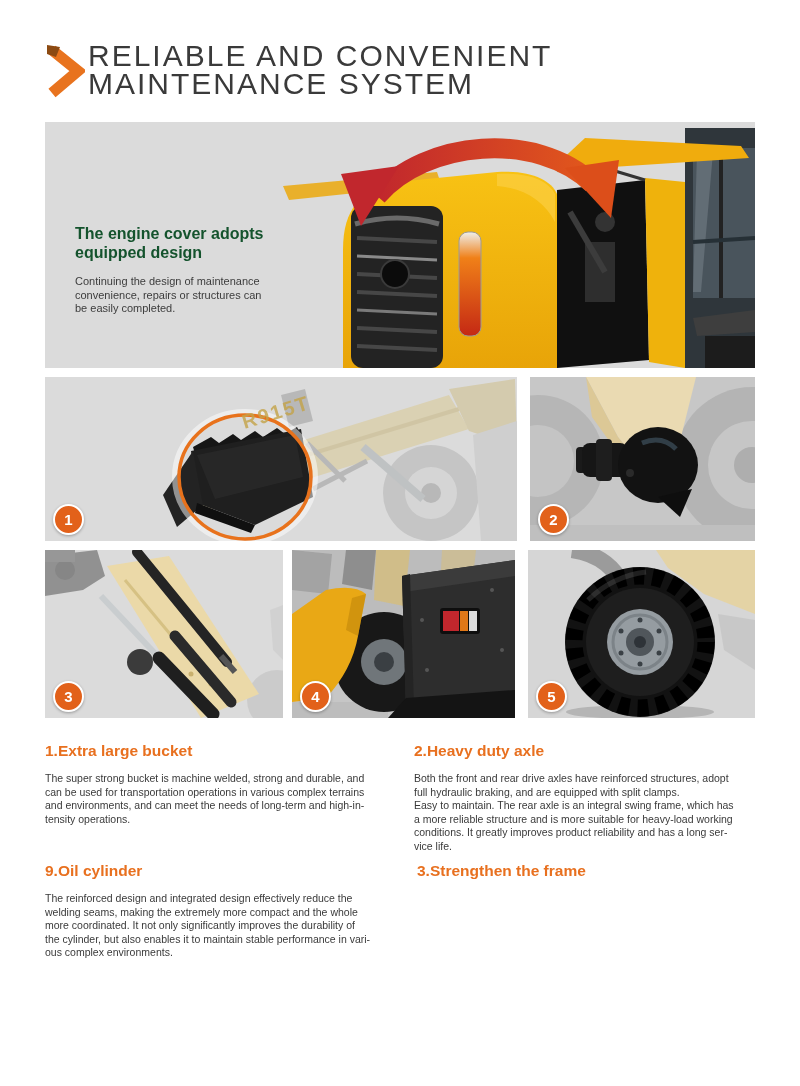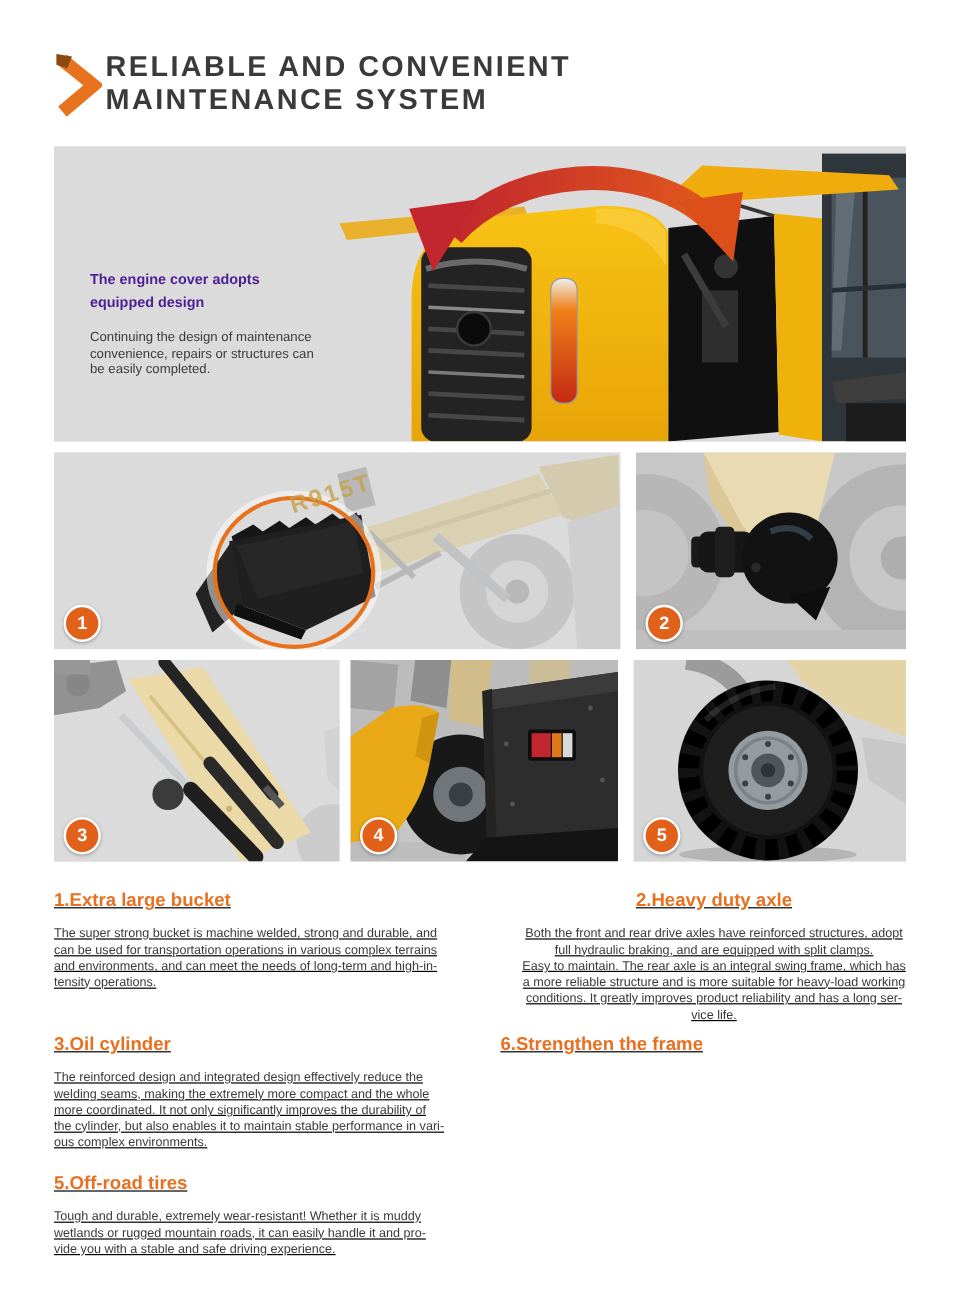--- a/index.html
+++ b/index.html
@@ -2,50 +2,50 @@
 <html><head>
 <meta charset="utf-8">
 <style>
   html,body{margin:0;padding:0;background:#ffffff;}
   .page{position:relative;width:800px;height:1086px;background:#fff;
         font-family:"Liberation Sans","DejaVu Sans",sans-serif;overflow:hidden;}
 
   
   .hdr{position:absolute;left:45px;top:42px;width:710px;height:70px;}
   .chev{position:absolute;left:0;top:2px;width:40px;height:56px;}
-  .title{position:absolute;left:43px;top:0;margin:0;font-size:24px;line-height:28px;
-         font-weight:bold;color:#3a3a3a;letter-spacing:2px;}
+  .title{position:absolute;left:43px;top:0;margin:0;font-size:30px;line-height:28px;
+         font-weight:normal;color:#3a3a3a;letter-spacing:2px;}
   .title span{display:block;}
 
   
   .hero{position:absolute;left:45px;top:122px;width:710px;height:246px;background:#dbdbdb;overflow:hidden;}
   .hero svg{position:absolute;inset:0;display:block;}
   .hero-text{position:absolute;left:30px;top:102px;width:260px;}
-  .hero-title{margin:0;font-size:12px;line-height:19px;font-weight:bold;color:#4c1d95;}
+  .hero-title{margin:0;font-size:16px;line-height:19px;font-weight:bold;color:#14532d;}
   .hero-title span{display:block;}
   .hero-body{margin:13px 0 0 0;font-size:11px;line-height:13.5px;color:#3c3c3c;white-space:pre;}
 
   
   figure.shot{position:absolute;margin:0;background:#dbdbdb;overflow:hidden;}
   figure.shot svg{display:block;width:100%;height:100%;}
   .shot1{left:45px;top:377px;width:472px;height:164px;}
   .shot2{left:530px;top:377px;width:225px;height:164px;background:#c7c7c7;}
   .shot3{left:45px;top:550px;width:238px;height:168px;}
   .shot4{left:292px;top:550px;width:223px;height:168px;background:#c6c6c6;}
   .shot5{left:528px;top:550px;width:227px;height:168px;background:#d6d6d6;}
   .badge{position:absolute;left:8px;bottom:6px;width:27px;height:27px;border-radius:50%;
          background:#e2611a;border:2.5px solid #fff;color:#fff;font-weight:bold;font-size:15px;
          display:flex;align-items:center;justify-content:center;box-shadow:0 1px 3px rgba(0,0,0,.3);}
   .model{position:absolute;left:196px;top:24px;transform:rotate(-17deg);
          font-weight:bold;font-size:20px;letter-spacing:2px;color:#c4a348;opacity:.8;}
 
   
-  .feature{position:absolute;width:362px;text-decoration:underline;}
+  .feature{position:absolute;width:362px;}
   .f1{left:45px;top:742px;}
-  .f2{left:414px;top:742px;text-align:center;}
+  .f2{left:414px;top:742px;}
   .f3{left:45px;top:862px;}
   .f4{left:417px;top:862px;}
   .f5{left:45px;top:978px;}
   .feature h3{margin:0;font-size:15.5px;line-height:18px;font-weight:bold;color:#e8701f;}
   .feature p{margin:12px 0 0 0;font-size:10.5px;line-height:13.5px;color:#3a3a3a;white-space:pre;}
 </style>
 </head>
 <body>
 
 <div class="page">
@@ -310,32 +310,26 @@
     <h3>2.Heavy duty axle</h3>
     <p>Both the front and rear drive axles have reinforced structures, adopt
 full hydraulic braking, and are equipped with split clamps.
 Easy to maintain. The rear axle is an integral swing frame, which has
 a more reliable structure and is more suitable for heavy-load working
 conditions. It greatly improves product reliability and has a long ser-
 vice life.</p>
   </section>
 
   <section class="feature f3">
-    <h3>3.Oil cylinder</h3>
+    <h3>9.Oil cylinder</h3>
     <p>The reinforced design and integrated design effectively reduce the
 welding seams, making the extremely more compact and the whole
 more coordinated. It not only significantly improves the durability of
 the cylinder, but also enables it to maintain stable performance in vari-
 ous complex environments.</p>
   </section>
 
   <section class="feature f4">
-    <h3>6.Strengthen the frame</h3>
-  </section>
-
-  <section class="feature f5">
-    <h3>5.Off-road tires</h3>
-    <p>Tough and durable, extremely wear-resistant! Whether it is muddy
-wetlands or rugged mountain roads, it can easily handle it and pro-
-vide you with a stable and safe driving experience.</p>
-  </section>
+    <h3>3.Strengthen the frame</h3>
+  </section>
+
 
 </div>
 
 </body></html>

